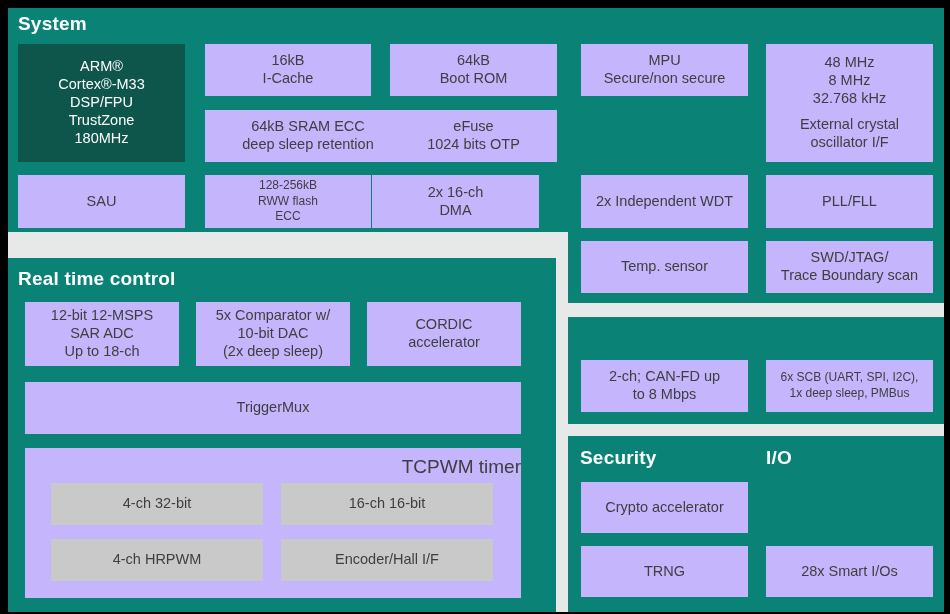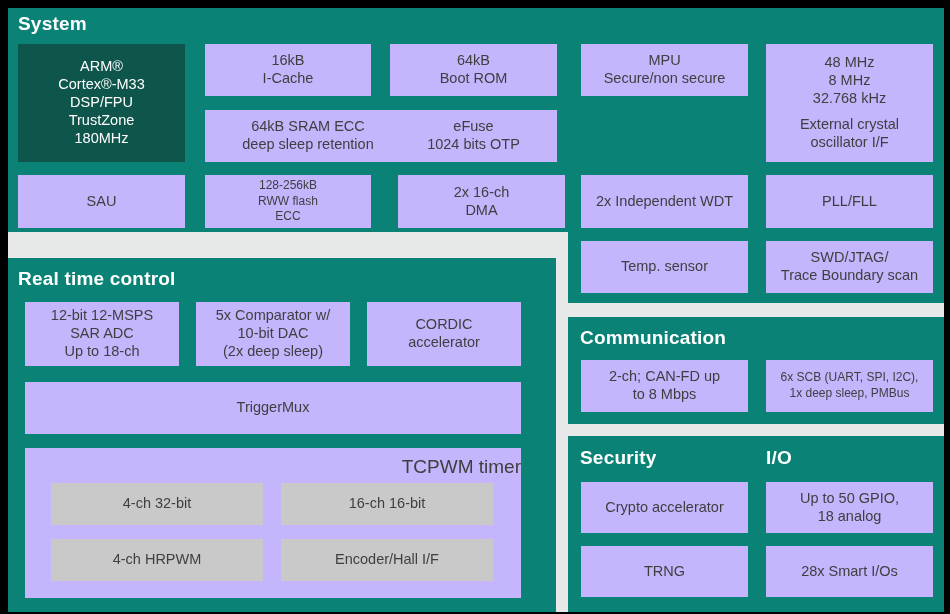--- a/index.html
+++ b/index.html
@@ -56,21 +56,21 @@
 
   <div class="b" style="left:205px;top:110px;width:166px;height:52px;padding-left:20px;">64kB SRAM ECC
 deep sleep retention</div>
   <div class="b" style="left:390px;top:110px;width:167px;height:52px;">eFuse
 1024 bits OTP</div>
 
   <div class="b" style="left:18px;top:175px;width:167px;height:53px;">SAU</div>
   <div class="b sm" style="left:205px;top:175px;width:166px;height:53px;">128-256kB
 RWW flash
 ECC</div>
-  <div class="b" style="left:398px;top:175px;width:167px;height:53px;">2x 16-ch
+  <div class="b" style="left:372px;top:175px;width:167px;height:53px;">2x 16-ch
 DMA</div>
   <div class="b" style="left:581px;top:175px;width:167px;height:53px;">2x Independent WDT</div>
   <div class="b" style="left:766px;top:175px;width:167px;height:53px;">PLL/FLL</div>
 
   <div class="b" style="left:581px;top:241px;width:167px;height:52px;">Temp. sensor</div>
   <div class="b" style="left:766px;top:241px;width:167px;height:52px;">SWD/JTAG/
 Trace Boundary scan</div>
 
   <div class="panel" style="left:8px;top:258px;width:548px;height:354px;"></div>
   <div class="sec-title" style="left:18px;top:268px;">Real time control</div>
@@ -88,28 +88,25 @@
 
   <div class="b" style="left:25px;top:448px;width:496px;height:150px;">
     <div class="container-title">TCPWM timer</div>
     <div class="b inner" style="left:26px;top:35px;width:212px;height:42px;">4-ch 32-bit</div>
     <div class="b inner" style="left:256px;top:35px;width:212px;height:42px;text-align:center;">16-ch 16-bit</div>
     <div class="b inner" style="left:26px;top:91px;width:212px;height:42px;">4-ch HRPWM</div>
     <div class="b inner" style="left:256px;top:91px;width:212px;height:42px;">Encoder/Hall I/F</div>
   </div>
 
   <div class="panel" style="left:568px;top:317px;width:376px;height:107px;"></div>
-  <div class="sec-title" style="left:580px;top:327px;">Communication</div>
   <div class="b" style="left:581px;top:360px;width:167px;height:52px;">2-ch; CAN-FD up
 to 8 Mbps</div>
   <div class="b sm" style="left:766px;top:360px;width:167px;height:52px;">6x SCB (UART, SPI, I2C),
 1x deep sleep, PMBus</div>
 
   <div class="panel" style="left:568px;top:436px;width:376px;height:176px;"></div>
   <div class="sec-title" style="left:580px;top:447px;">Security</div>
   <div class="sec-title" style="left:766px;top:447px;">I/O</div>
 
   <div class="b" style="left:581px;top:482px;width:167px;height:51px;">Crypto accelerator</div>
-  <div class="b" style="left:766px;top:482px;width:167px;height:51px;">Up to 50 GPIO,
-18 analog</div>
   <div class="b" style="left:581px;top:546px;width:167px;height:51px;">TRNG</div>
   <div class="b" style="left:766px;top:546px;width:167px;height:51px;">28x Smart I/Os</div>
 </div>
 
 </body></html>

